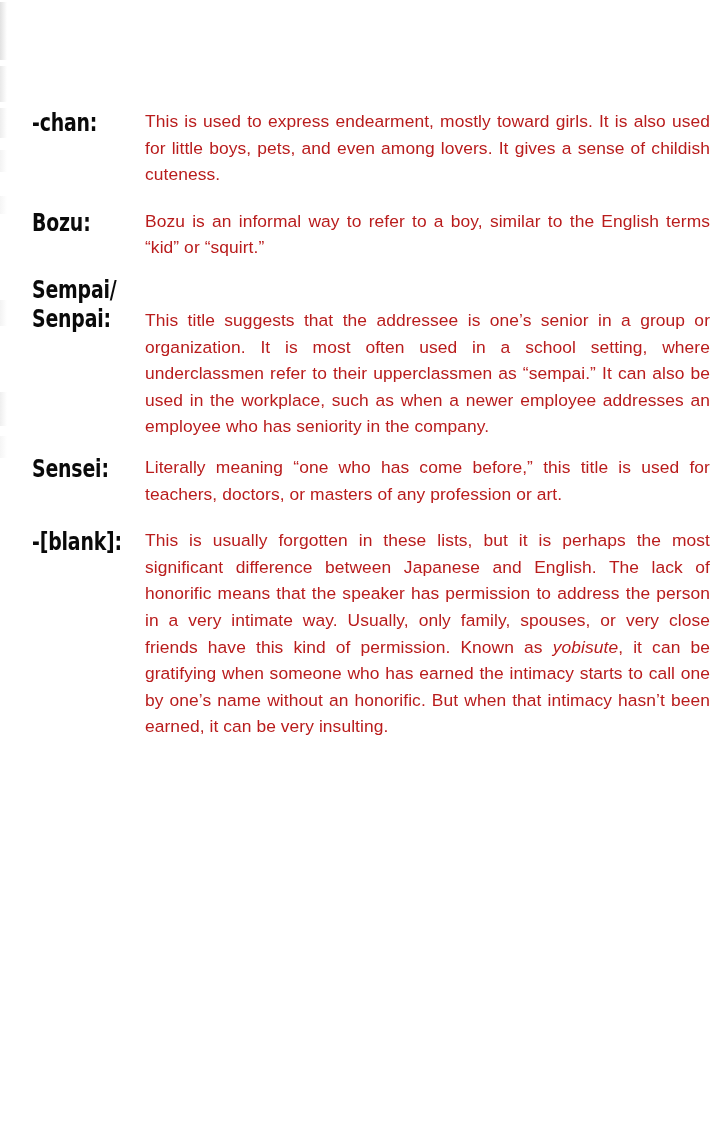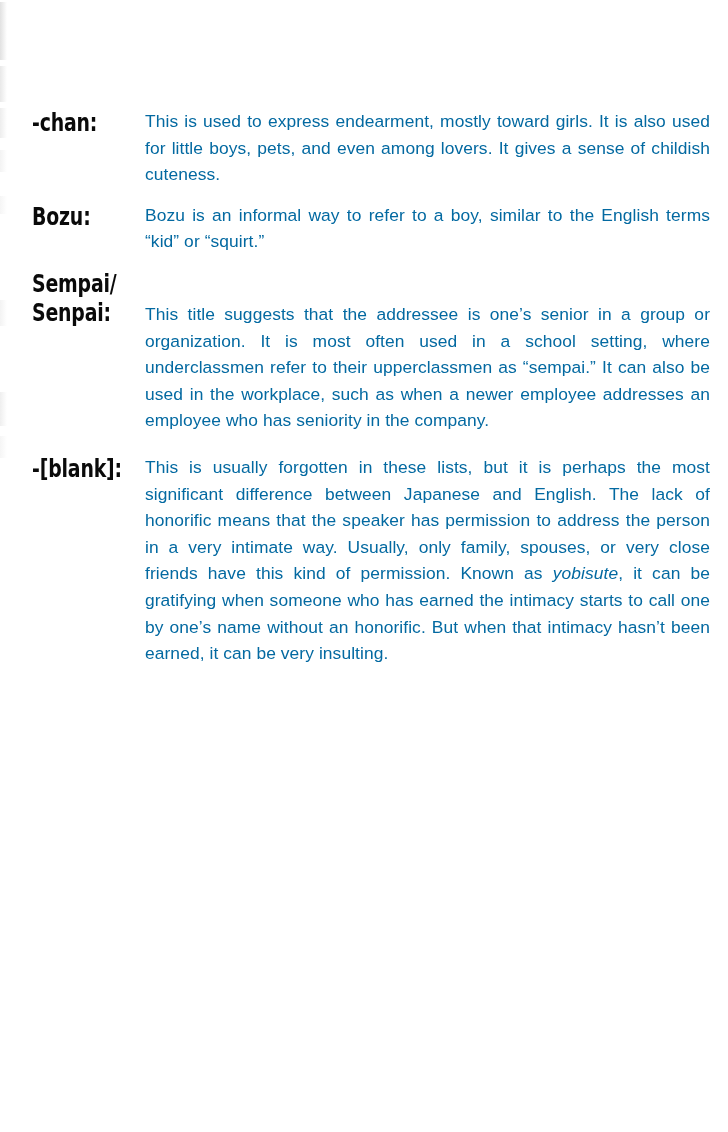--- a/index.html
+++ b/index.html
@@ -68,30 +68,30 @@
     transform-origin: left top;
     white-space: pre-line;
   }
 
   .defn {
     font-family: "Liberation Sans", sans-serif;
     font-size: 17.4px;
     line-height: 26.6px;
     text-align: justify;
     text-justify: inter-word;
-    color: #0369a1;
+    color: #b91c1c;
     letter-spacing: 0.08px;
     margin: 0;
   }
 
   .defn i { }
 
   
   .e-chan    { margin-top: 0px; }
-  .e-bozu    { margin-top: 14px; }
+  .e-bozu    { margin-top: 20px; }
   .e-sempai  { margin-top: 46px; }
   .e-kohai   { margin-top: 13px; }
   .e-sensei  { margin-top: 14px; }
   .e-blank   { margin-top: 20px; }
 
   
   .e-sempai .term { top: -32px; }
 
   
   .e-kohai .defn { letter-spacing: -0.18px; }
@@ -122,20 +122,24 @@
       <p class="defn">Bozu is an informal way to refer to a boy, similar to the English terms “kid” or “squirt.”</p>
     </div>
 
     <div class="entry e-sempai">
       <div class="term">Sempai/
 Senpai:</div>
       <p class="defn">This title suggests that the addressee is one’s senior in a group or organization. It is most often used in a school setting, where underclassmen refer to their upperclassmen as “sempai.” It can also be used in the workplace, such as when a newer employee addresses an employee who has seniority in the company.</p>
     </div>
 
 
+    <div class="entry e-sensei">
+      <div class="term">Sensei:</div>
+      <p class="defn">Literally meaning “one who has come before,” this title is used for teachers, doctors, or masters of any profession or art.</p>
+    </div>
 
     <div class="entry e-blank">
       <div class="term">-[blank]:</div>
       <p class="defn"><span>This is usually forgotten in these lists, but it is perhaps the most significant difference between Japanese and English. The lack of honorific means that the speaker has permission to address the person in a very intimate way. Usually, only family, spouses, or very close friends have this kind of permission. Known as </span><i>yobisute</i><span>, it can be gratifying when someone who has earned the intimacy starts to call one by one’s name without an honorific. But when that intimacy hasn’t been earned, it can be very insulting.</span></p>
     </div>
 
   </div>
 </div>
 
 </body></html>

